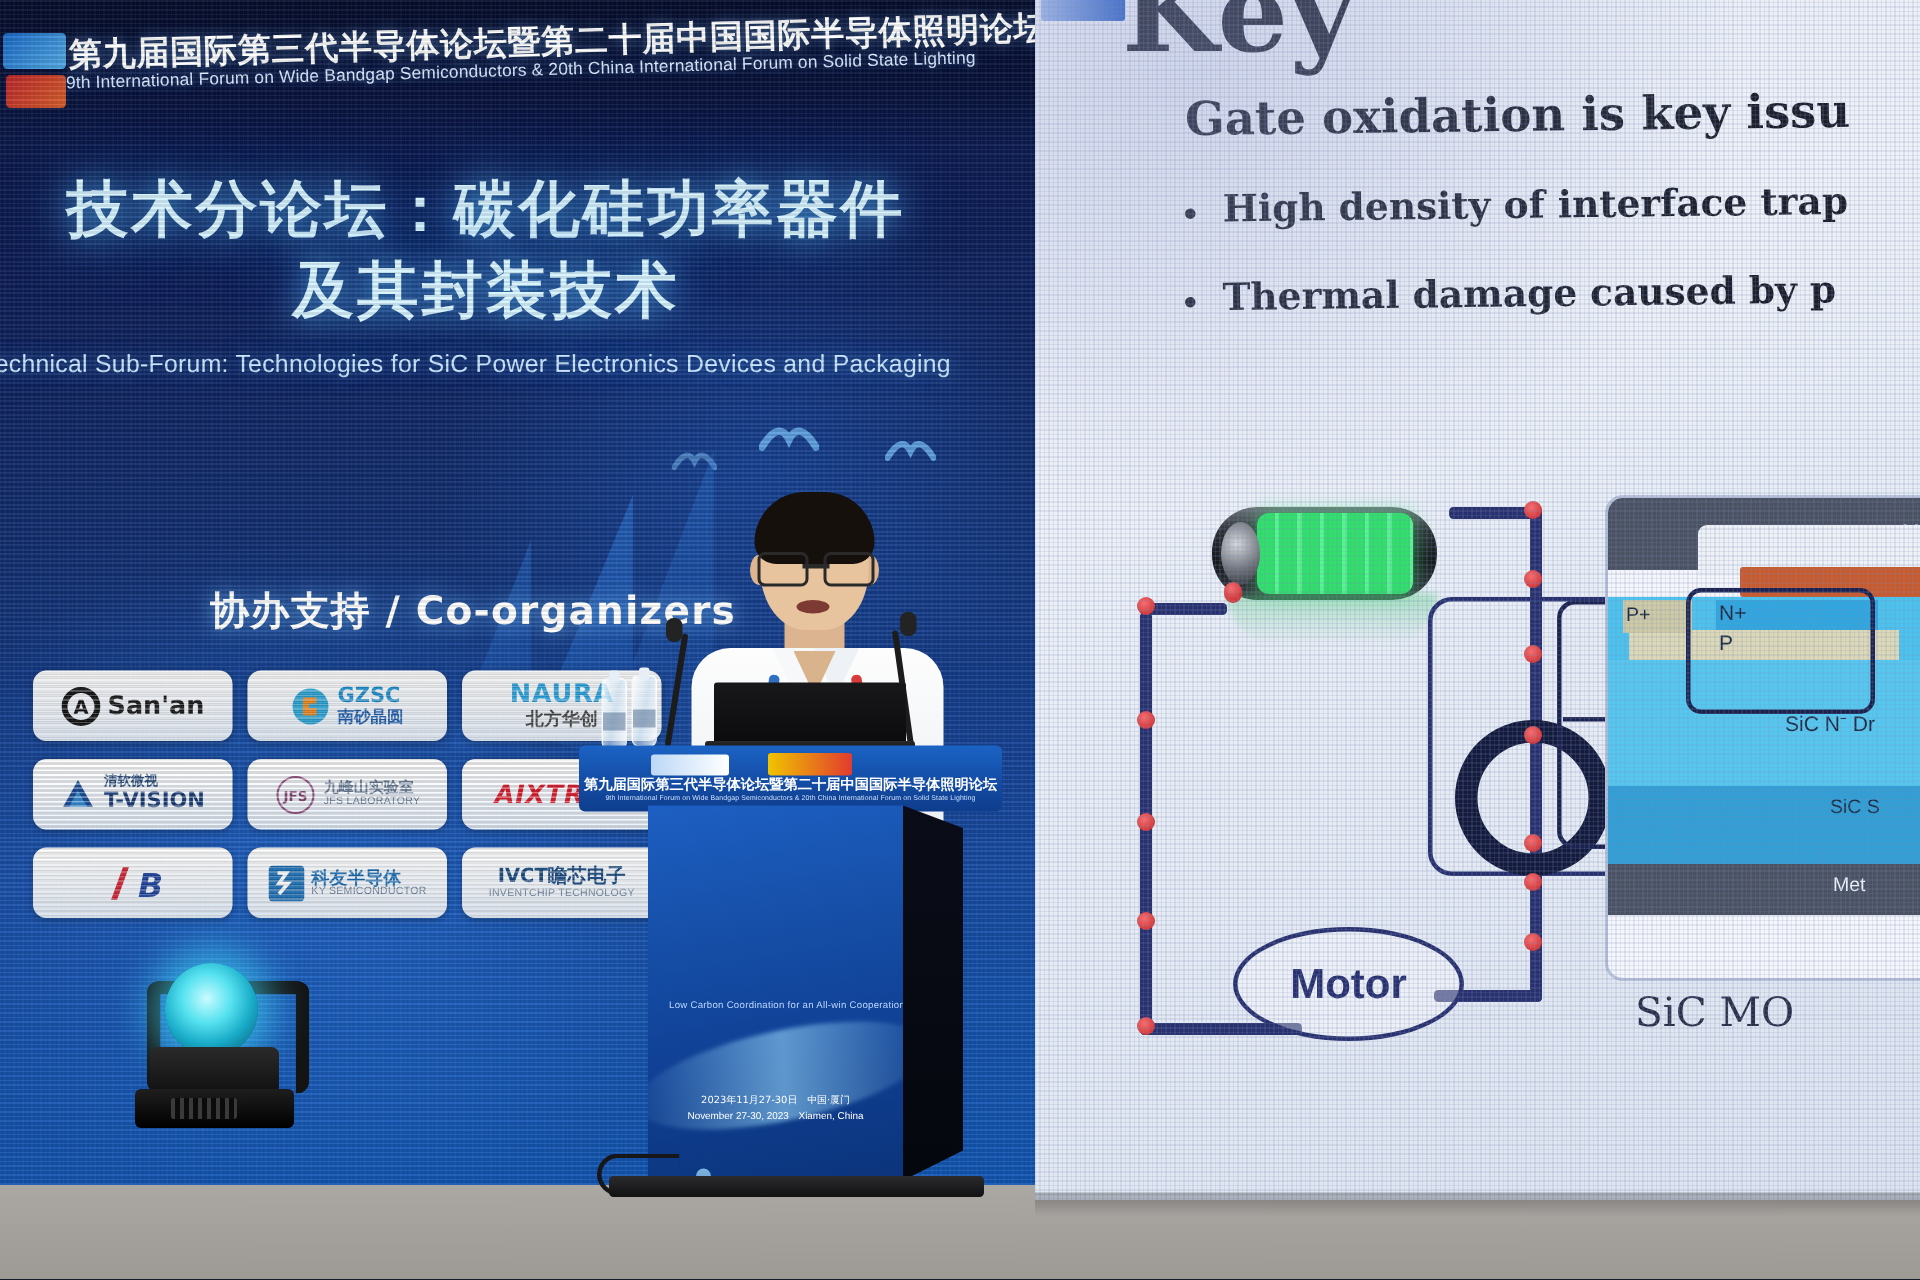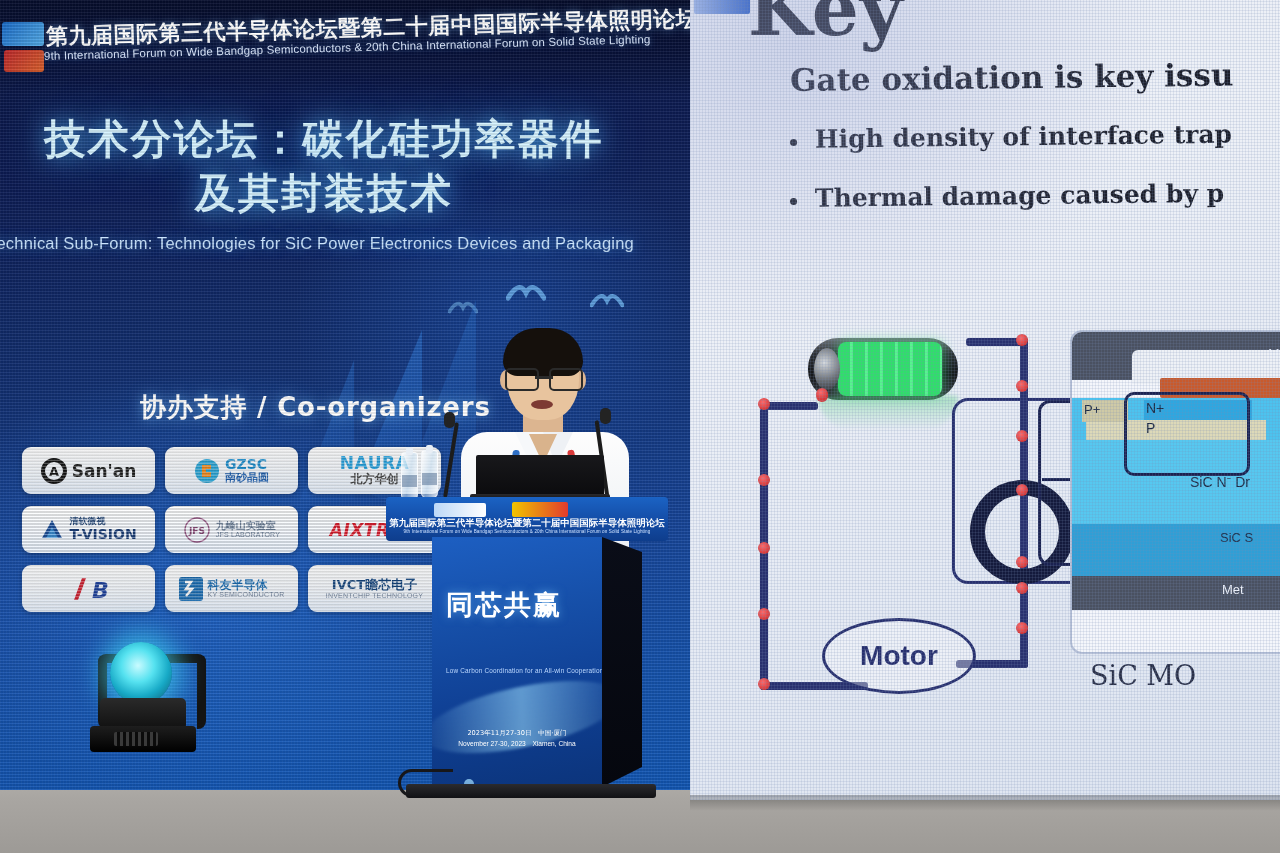--- a/index.html
+++ b/index.html
@@ -544,21 +544,20 @@
       </div>
       <div class="pod-cn">第九届国际第三代半导体论坛暨第二十届中国国际半导体照明论坛</div>
       <div class="pod-en">9th International Forum on Wide Bandgap Semiconductors &amp; 20th China International Forum on Solid State Lighting</div>
     </div>
 
     <div class="pod-side"></div>
 
     <div class="pod-body">
       <div class="pod-wave"></div>
       <div class="pod-slogan">
-        <div class="ps-l">同芯共赢</div>
       </div>
       <div class="pod-slogan-en">Low Carbon Coordination for an All-win Cooperation</div>
 
       <div class="pod-date">
         <div class="pd-cn">2023年11月27-30日　中国·厦门</div>
         <div class="pd-en">November 27-30, 2023　Xiamen, China</div>
       </div>
 
       <div class="pod-skyline">
         <div class="tower" style="left:18px;width:10px;height:44px;border-radius:5px 5px 0 0;"></div>

